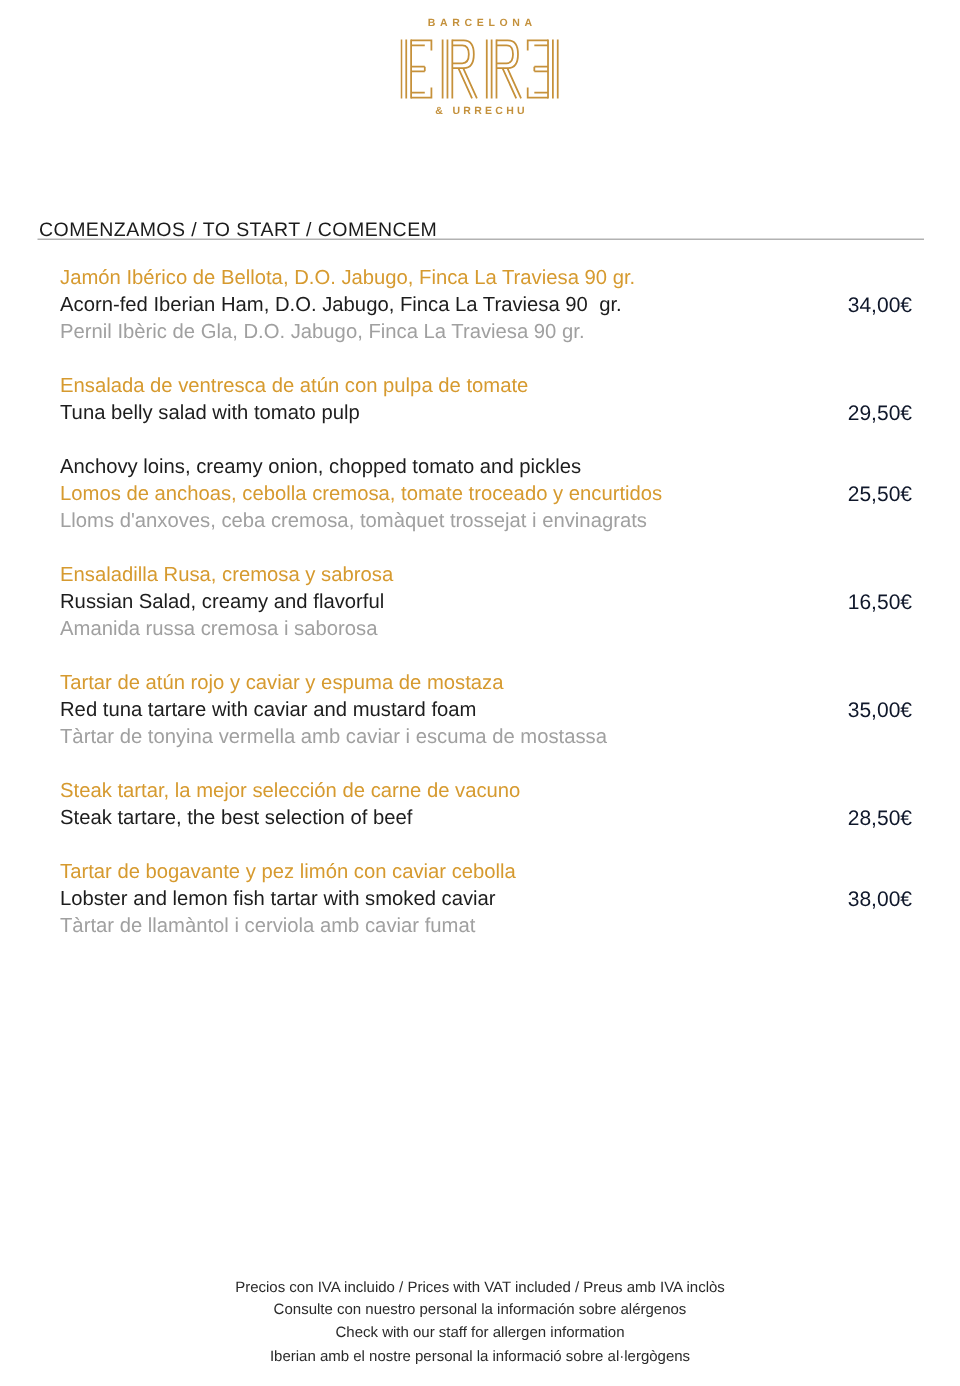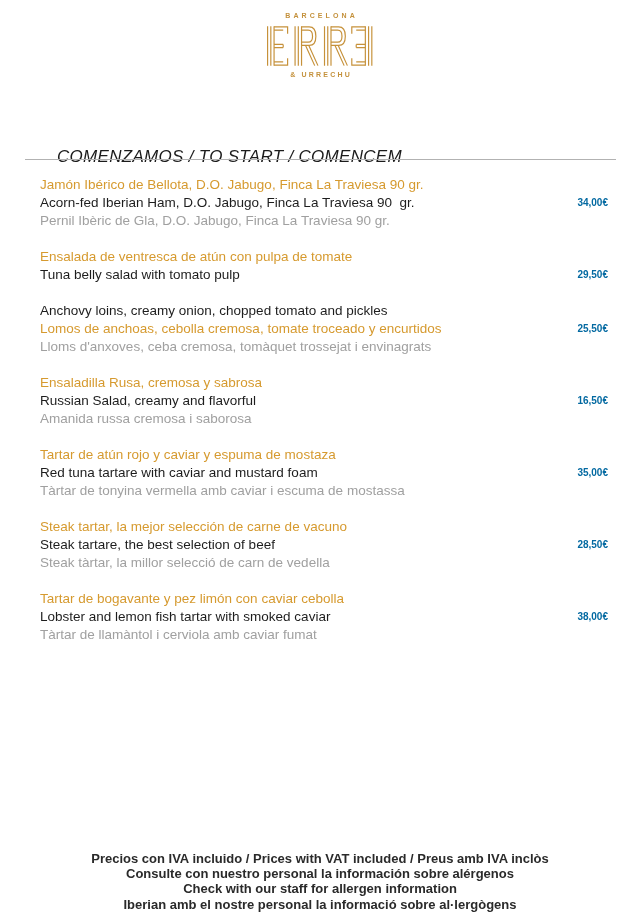--- a/index.html
+++ b/index.html
@@ -41,28 +41,27 @@
     color: #c4913c;
     font-size: 7px;
     font-weight: 700;
     letter-spacing: 2.2px;
     text-indent: 2.2px;
   }
 
   
   .section-title {
     position: absolute;
-    left: 57px;
+    left: 26px;
     top: 136px;
-    font-size: 17px;
+    font-size: 13px;
     letter-spacing: 0.3px;
     color: #1b1b1b;
     font-weight: 400;
     white-space: pre;
-    font-style: italic;
   }
   .section-rule {
     position: absolute;
     left: 25px;
     top: 159px;
     width: 591px;
     height: 1px;
     background: #b2b2b2;
   }
 
@@ -82,39 +81,37 @@
     line-height: 18px;
     white-space: pre;
   }
   .item .es { color: #d69a2f; }
   .item .en { color: #1d1d1d; }
   .item .ca { color: #a0a0a0; }
   .item .price {
     position: absolute;
     right: 0;
     top: 18px;
-    font-size: 10px;
+    font-size: 14px;
     line-height: 18px;
-    color: #0369a1;
-    font-weight: bold;
+    color: #0f172a;
   }
 
   
   .page-footer {
     position: absolute;
     top: 851px;
     left: 0;
     right: 0;
     text-align: center;
   }
   .footer-line {
-    font-size: 13px;
+    font-size: 10px;
     line-height: 15.2px;
     color: #2a2a2a;
-    font-weight: bold;
   }
 </style>
 </head>
 <body>
 
 <header class="logo-block">
   <span class="logo-city">BARCELONA</span>
   <svg class="logo-art" viewBox="0 0 108 40" role="img" fill="none" stroke="#c6913a" stroke-width="1.2" aria-label="ERRE">
 
     <path d="M0.6,0 V40 M3.9,0 V40 M7.2,0 V40"></path>
@@ -185,21 +182,20 @@
       <div class="line en">Red tuna tartare with caviar and mustard foam</div>
       <div class="line ca">Tàrtar de tonyina vermella amb caviar i escuma de mostassa</div>
     </div>
     <div class="price">35,00€</div>
   </div>
 
   <div class="item">
     <div class="item-text">
       <div class="line es">Steak tartar, la mejor selección de carne de vacuno</div>
       <div class="line en">Steak tartare, the best selection of beef</div>
-      <div class="line ca">Steak tàrtar, la millor selecció de carn de vedella</div>
     </div>
     <div class="price">28,50€</div>
   </div>
 
   <div class="item">
     <div class="item-text">
       <div class="line es">Tartar de bogavante y pez limón con caviar cebolla</div>
       <div class="line en">Lobster and lemon fish tartar with smoked caviar</div>
       <div class="line ca">Tàrtar de llamàntol i cerviola amb caviar fumat</div>
     </div>

